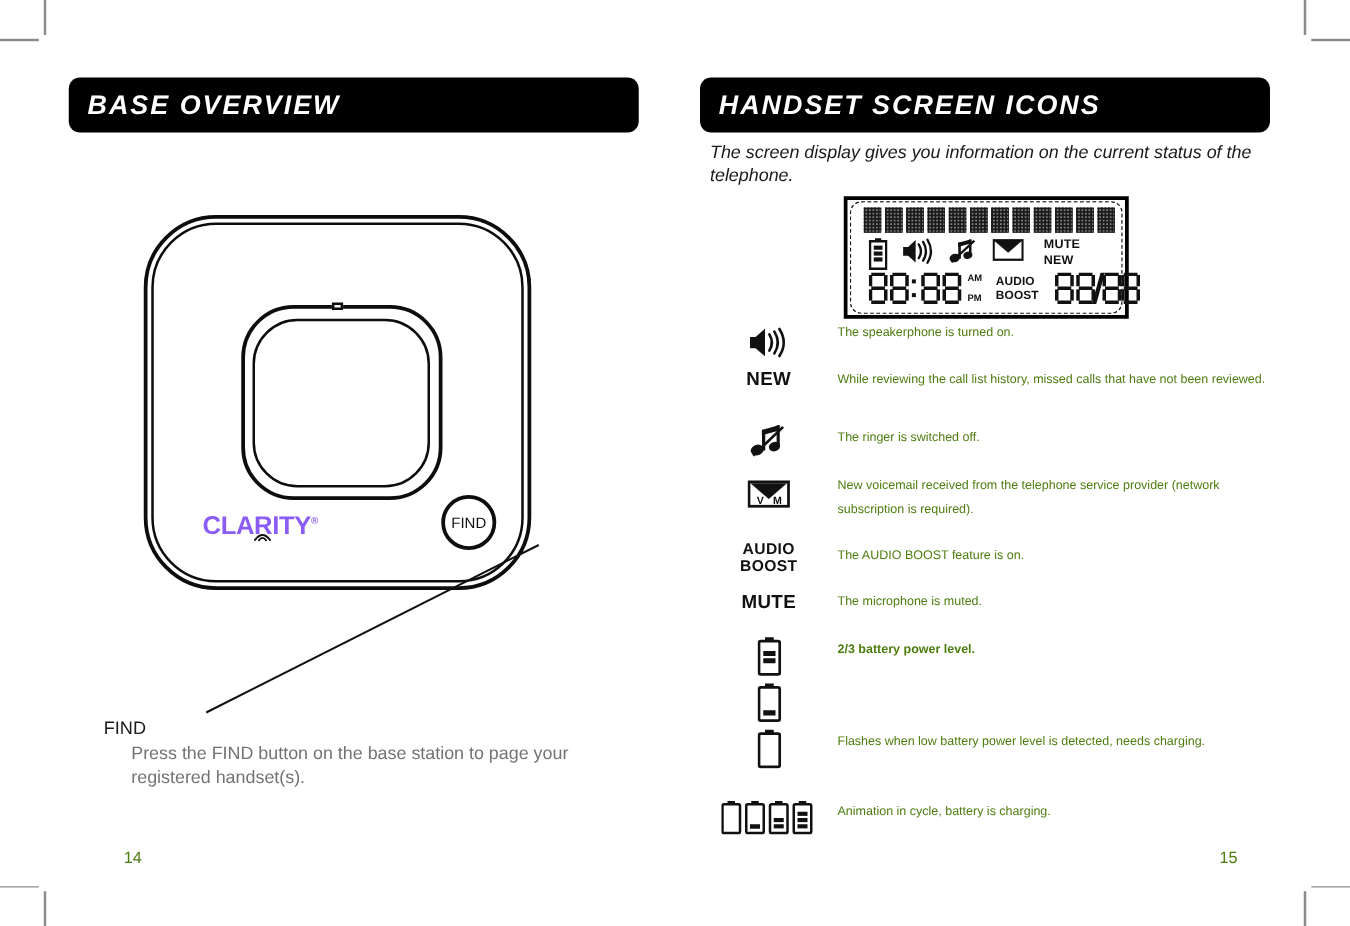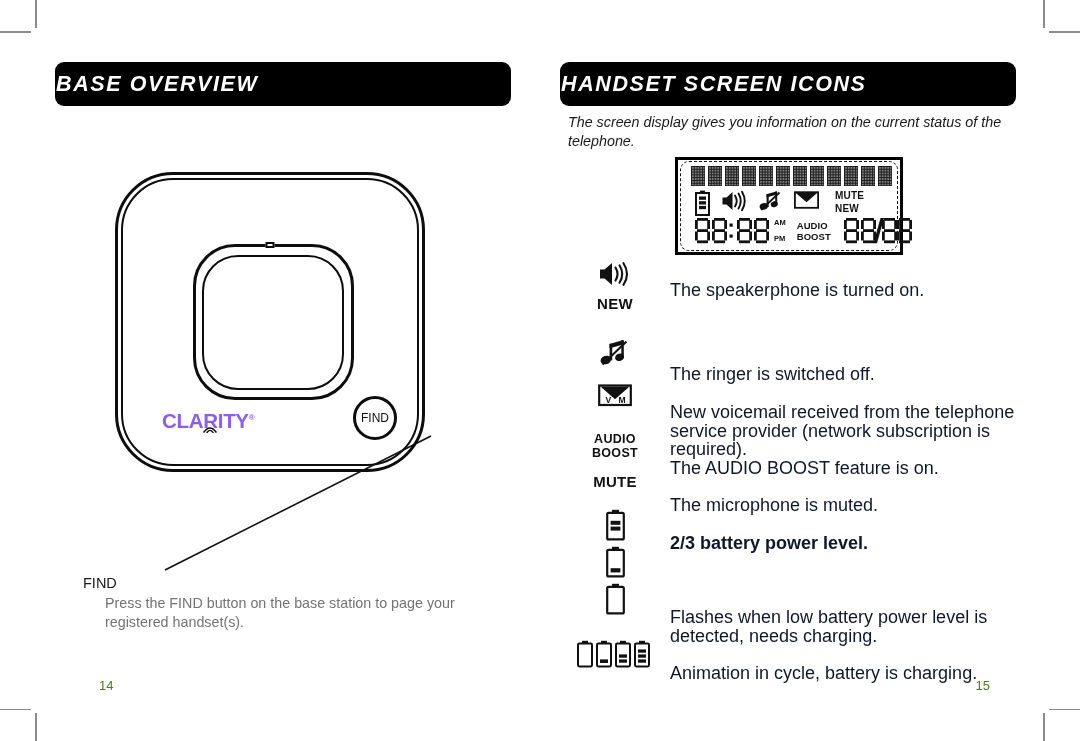--- a/index.html
+++ b/index.html
@@ -43,21 +43,21 @@
     border-radius: 9px;
     display: flex;
     align-items: center;
   }
   .section-header .title {
     color: #ffffff;
     font-size: 21.5px;
     font-weight: bold;
     font-style: italic;
     letter-spacing: 1.6px;
-    padding-left: 1px;
+    padding-left: 15px;
     white-space: nowrap;
   }
 
   
   .body-text {
     font-size: 14.3px;
     line-height: 19px;
     color: #1a1a1a;
   }
 
@@ -172,25 +172,24 @@
   }
   .legend-icon {
     width: 110px;
     flex: 0 0 110px;
     display: flex;
     justify-content: center;
     align-items: flex-start;
   }
   .legend-desc {
     flex: 1;
-    font-size: 18px;
+    font-size: 10px;
     line-height: 18.6px;
-    color: #0f172a;
+    color: #4d7c0f;
     padding-right: 10px;
-    margin-top: 23px;
   }
   .word-icon {
     font-weight: bold;
     font-size: 15px;
     letter-spacing: 0.3px;
     text-align: center;
     line-height: 15px;
     color: #111;
   }
   .word-icon.small { font-size: 12.5px; line-height: 14px; }
@@ -544,20 +543,21 @@
           <path d="M25.5 2.2 Q32.5 13 25.5 23.8" stroke="#111" stroke-width="2.1" fill="none" stroke-linecap="round"></path>
         </svg>
       </div>
       <div class="legend-desc">The speakerphone is turned on.</div>
     </div>
 
     <div class="legend-row" style="height:47px;">
       <div class="legend-icon">
         <div class="word-icon" style="margin-top:1px;">NEW</div>
       </div>
+      <div class="legend-desc">While reviewing the call list history, missed calls that have not been reviewed.</div>
     </div>
 
     <div class="legend-row" style="height:38px;">
       <div class="legend-icon">
         <svg width="32" height="31" viewBox="0 0 32 31" style="margin-top:-3px;">
           <path d="M10.5 5.0 L24.5 1.0 V5.4 L10.5 9.3 Z" fill="#111"></path>
           <ellipse cx="6.8" cy="21.0" rx="5.3" ry="4.2" fill="#111" transform="rotate(-18 6.8 21)"></ellipse>
           <rect x="10.6" y="4.8" width="2.6" height="16.6" fill="#111"></rect>
           <ellipse cx="20.6" cy="18.3" rx="4.6" ry="3.7" fill="#111" transform="rotate(-18 20.6 18.3)"></ellipse>
           <rect x="22.3" y="1.3" width="2.5" height="17" fill="#111"></rect>

